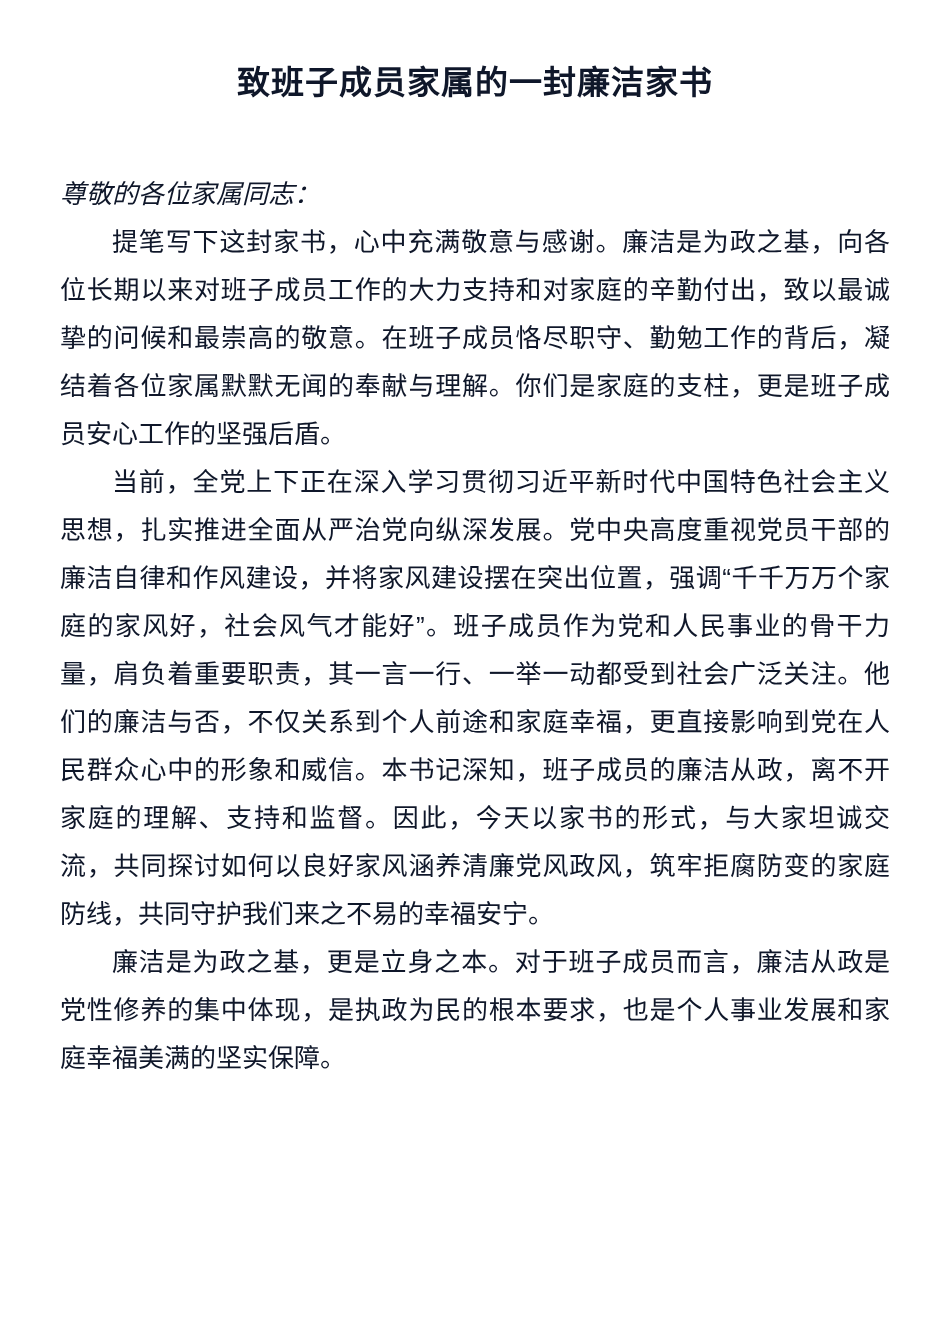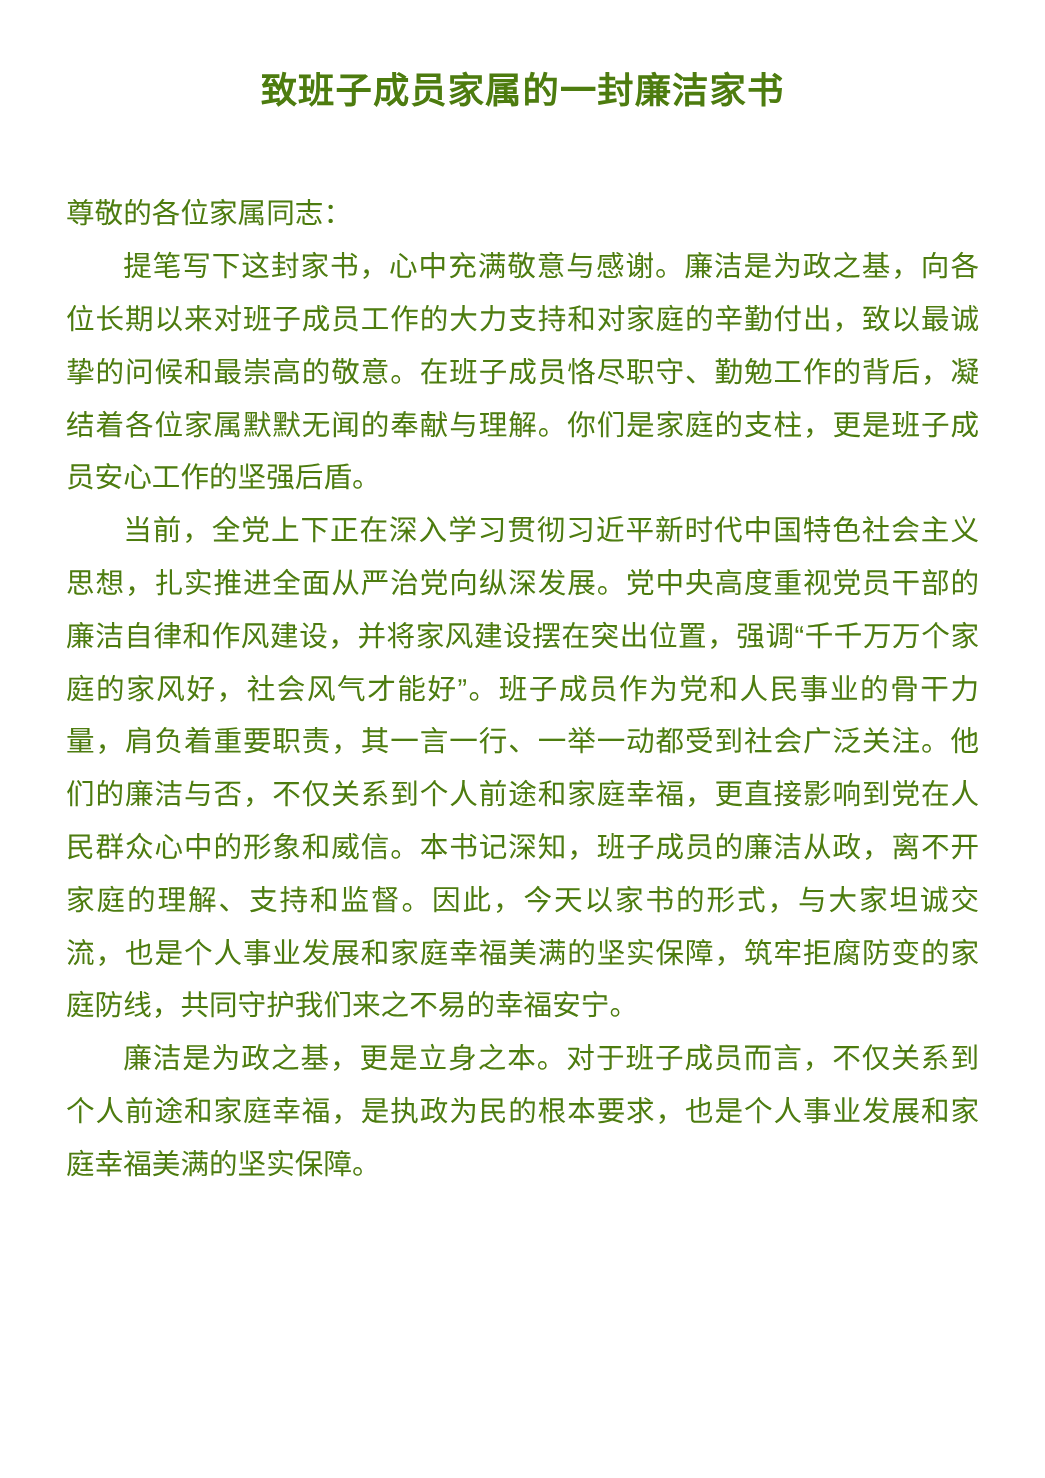--- a/index.html
+++ b/index.html
@@ -6,39 +6,40 @@
     margin: 0;
     padding: 0;
     background: #ffffff;
   }
   .page {
     position: relative;
     width: 950px;
     height: 1344px;
     margin: 0 auto;
     background: #ffffff;
-    color: #4d7c0f;
+    color: #0f172a;
     box-sizing: border-box;
     padding: 58px 60px 0 60px;
     font-family: "Liberation Sans", "DejaVu Sans", sans-serif;
     overflow: hidden;
   }
   .doc-title {
     margin: 0 0 62px 0;
     font-size: 33px;
     line-height: 50px;
     font-weight: 700;
     text-align: center;
     letter-spacing: 1px;
   }
   .salutation {
     margin: 0;
     font-size: 26px;
     line-height: 48px;
     text-align: left;
+    font-style: italic;
   }
   .para {
     margin: 0;
     font-size: 26px;
     line-height: 48px;
     text-indent: 2em;
     text-align: justify;
     text-justify: inter-ideograph;
     word-break: break-all;
   }
@@ -52,18 +53,18 @@
 
 <div class="page">
 
   <h1 class="doc-title">致班子成员家属的一封廉洁家书</h1>
 
   <p class="salutation">尊敬的各位家属同志：</p>
 
 
   <p class="para">提笔写下这封家书，心中充满敬意与感谢。廉洁是为政之基，向各位长期以来对班子成员工作的大力支持和对家庭的辛勤付出，致以最诚挚的问候和最崇高的敬意。在班子成员恪尽职守、勤勉工作的背后，凝结着各位家属默默无闻的奉献与理解。你们是家庭的支柱，更是班子成员安心工作的坚强后盾。</p>
 
-  <p class="para">当前，全党上下正在深入学习贯彻习近平新时代中国特色社会主义思想，扎实推进全面从严治党向纵深发展。党中央高度重视党员干部的廉洁自律和作风建设，并将家风建设摆在突出位置，强调“千千万万个家庭的家风好，社会风气才能好”。班子成员作为党和人民事业的骨干力量，肩负着重要职责，其一言一行、一举一动都受到社会广泛关注。他们的廉洁与否，不仅关系到个人前途和家庭幸福，更直接影响到党在人民群众心中的形象和威信。本书记深知，班子成员的廉洁从政，离不开家庭的理解、支持和监督。因此，今天以家书的形式，与大家坦诚交流，也是个人事业发展和家庭幸福美满的坚实保障，筑牢拒腐防变的家庭防线，共同守护我们来之不易的幸福安宁。</p>
+  <p class="para">当前，全党上下正在深入学习贯彻习近平新时代中国特色社会主义思想，扎实推进全面从严治党向纵深发展。党中央高度重视党员干部的廉洁自律和作风建设，并将家风建设摆在突出位置，强调“千千万万个家庭的家风好，社会风气才能好”。班子成员作为党和人民事业的骨干力量，肩负着重要职责，其一言一行、一举一动都受到社会广泛关注。他们的廉洁与否，不仅关系到个人前途和家庭幸福，更直接影响到党在人民群众心中的形象和威信。本书记深知，班子成员的廉洁从政，离不开家庭的理解、支持和监督。因此，今天以家书的形式，与大家坦诚交流，共同探讨如何以良好家风涵养清廉党风政风，筑牢拒腐防变的家庭防线，共同守护我们来之不易的幸福安宁。</p>
 
 
-  <p class="para">廉洁是为政之基，更是立身之本。对于班子成员而言，不仅关系到个人前途和家庭幸福，是执政为民的根本要求，也是个人事业发展和家庭幸福美满的坚实保障。</p>
+  <p class="para">廉洁是为政之基，更是立身之本。对于班子成员而言，廉洁从政是党性修养的集中体现，是执政为民的根本要求，也是个人事业发展和家庭幸福美满的坚实保障。</p>
 
 </div>
 
 </body></html>

